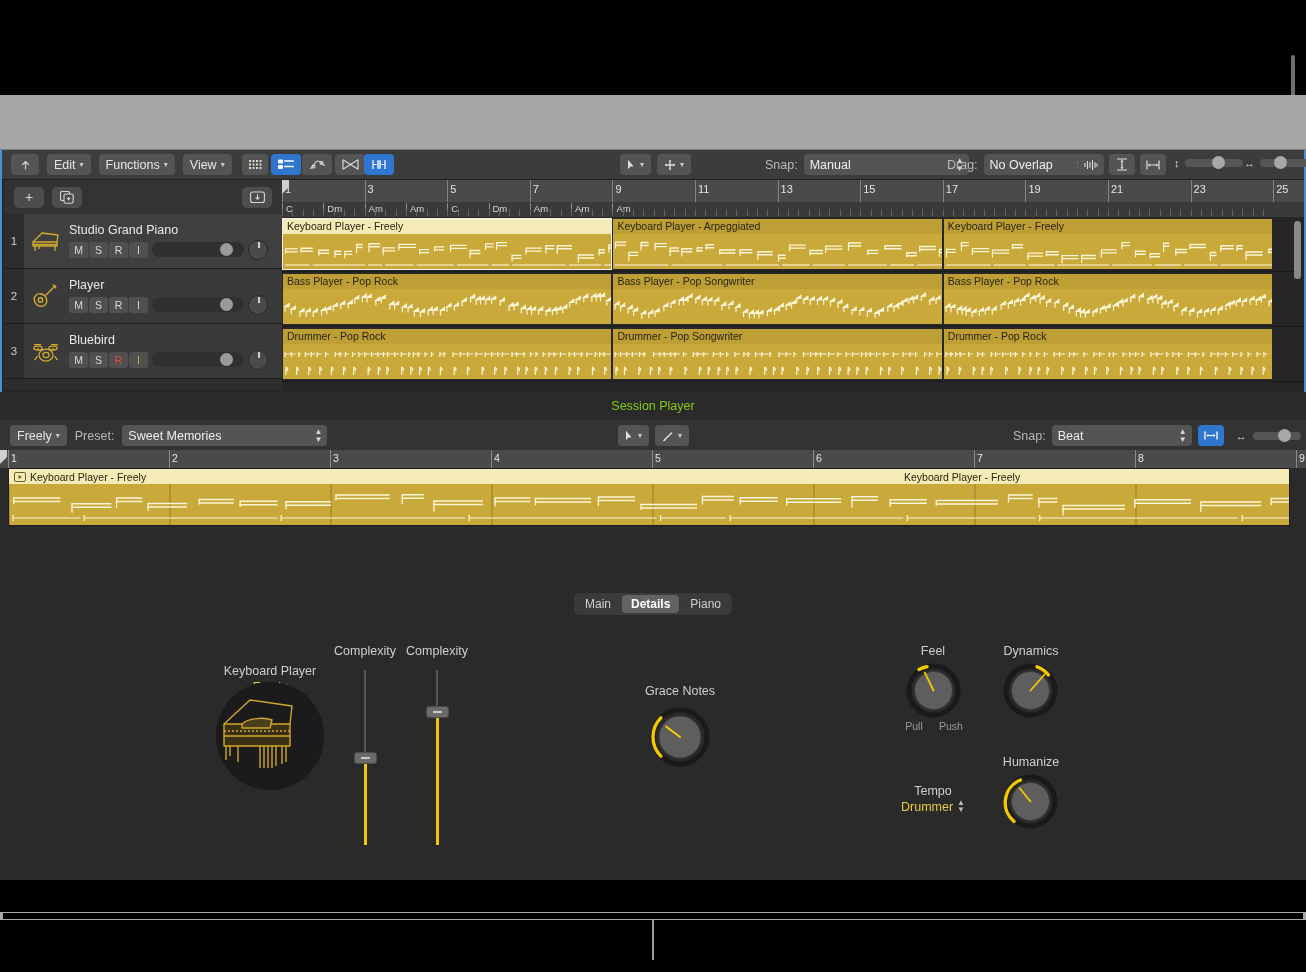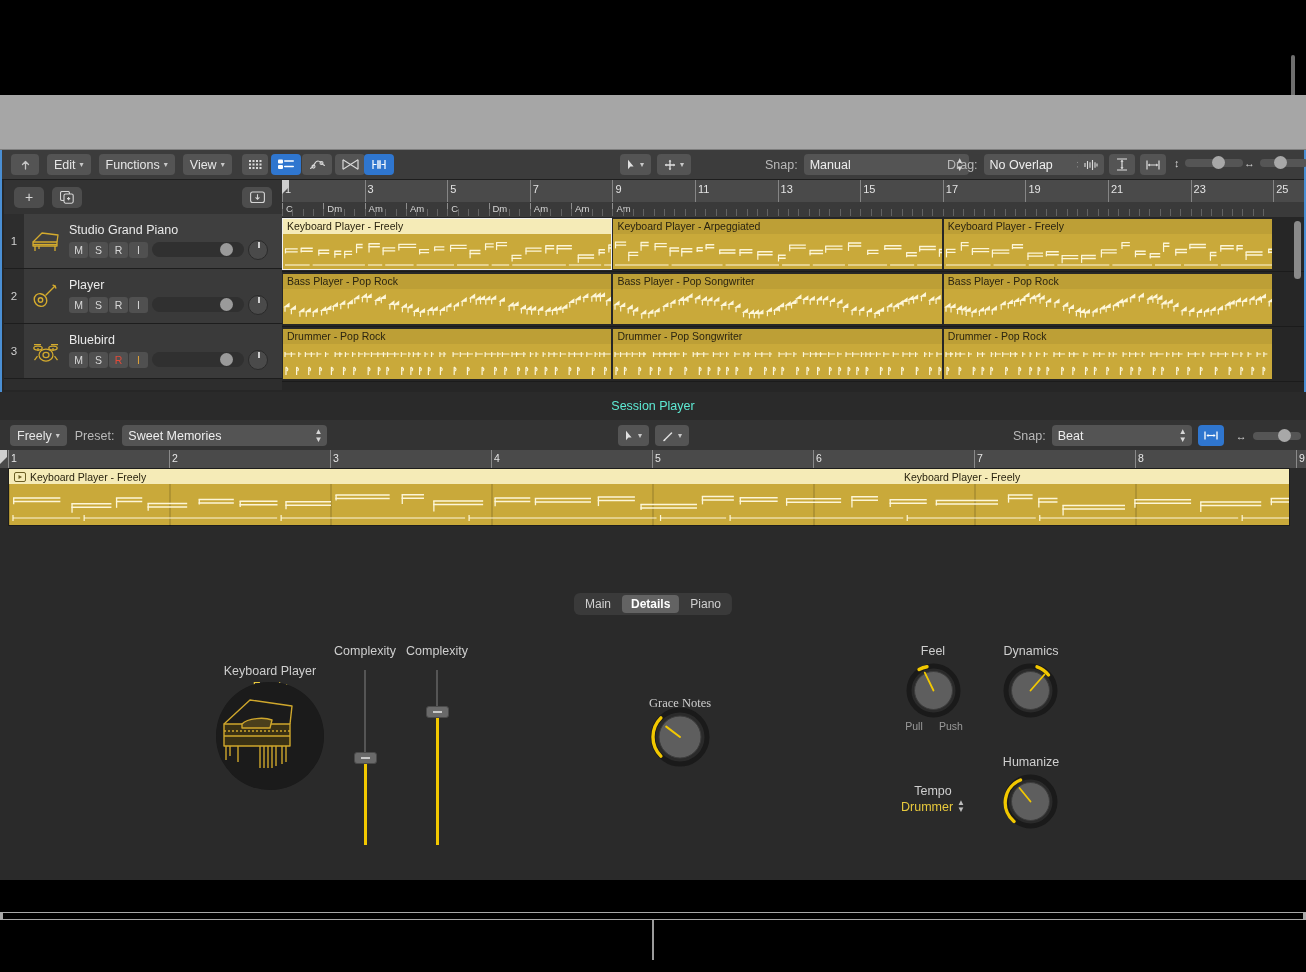--- a/index.html
+++ b/index.html
@@ -125,21 +125,21 @@
   .rg-head { height:15px; background:rgba(0,0,0,.06); font-size:10.5px; color:#2a2410; padding:1px 4px; white-space:nowrap;}
   .region.sel .rg-head { background:#f5ebb7; }
   .rg-body { position:absolute; left:0; right:0; top:15px; bottom:0; }
 
   .vscroll { position:absolute; right:2px; top:67px; width:9px; height:173px; }
   .vscroll i { position:absolute; left:1px; width:7px; border-radius:4px; background:#8a8a8a; }
 
   
   .editor { position:absolute; left:0; top:392px; width:1306px; height:488px; background:#2a2a2a; }
   .ed-title { position:absolute; left:0; top:0; width:1306px; height:28px; line-height:28px; text-align:center;
-              color:#5eead4; font-size:12.5px; background:#2a2a2a;}
+              color:#84cc16; font-size:12.5px; background:#2a2a2a;}
   .ed-toolbar { position:absolute; left:0; top:28px; width:1306px; height:30px; background:#333; }
   .ed-ruler { position:absolute; left:0; top:58px; width:1306px; height:18px; background:#4a4a4a; overflow:hidden;}
   .ed-ruler .bar { position:absolute; top:0; bottom:0; border-left:1px solid #8a8a8a;}
   .ed-ruler .lbl { position:absolute; top:2px; font-size:10.5px; color:#e6e6e6; padding-left:3px;}
   .ed-region { position:absolute; left:8px; top:76px; width:1282px; height:58px; background:#c9a93a; border:1px solid #1d1d1d;}
   .edr-head { height:15px; background:#f5ebb7; display:flex; align-items:center; gap:4px; padding:0 5px; font-size:10.5px; color:#2a2410;}
   .edr-head .sp-icon { width:12px;height:10px;border:1px solid #6b5e23; border-radius:2px; display:flex;align-items:center;justify-content:center;}
   .edr-grid { position:absolute; left:0; right:0; top:15px; bottom:0; }
 
   
@@ -1594,21 +1594,21 @@
 
     <div style="position:absolute; left:395px; top:84px; width:84px;" class="lbl-c">Complexity</div>
     <div class="vslider" style="left:422px; top:110px; height:175px;">
       <div class="track-line"></div>
       <div class="fill" style="top:42px; height:133px;"></div>
       <div class="thumb" style="top:36px;">
           <i></i>
         </div>
     </div>
 
-    <div style="position:absolute; left:620px; top:136px; width:120px;font-family:Liberation Serif, serif;" class="lbl-c">Grace Notes</div>
+    <div style="position:absolute; left:620px; top:124px; width:120px;" class="lbl-c">Grace Notes</div>
     <div class="knobwrap" style="left:650px; top:147px;">
       <svg width="60" height="60" viewBox="0 0 60 60" class="arcs">
         <circle cx="30" cy="30" r="27" fill="none" stroke="#1a1a1a" stroke-width="5"></circle>
         <path d="M 10.9 49.1 A 27 27 0 0 1 10.9 10.9" fill="none" stroke="#f2c800" stroke-width="3.4" stroke-linecap="round"></path>
         <circle cx="30" cy="30" r="21" fill="#5e5e5e"></circle>
         <circle cx="30" cy="30" r="21" fill="none" stroke="#3c3c3c" stroke-width="1"></circle>
         <path d="M30 30 L16.2 19.6" stroke="#f2c800" stroke-width="2" stroke-linecap="round"></path>
       </svg>
     </div>
 

